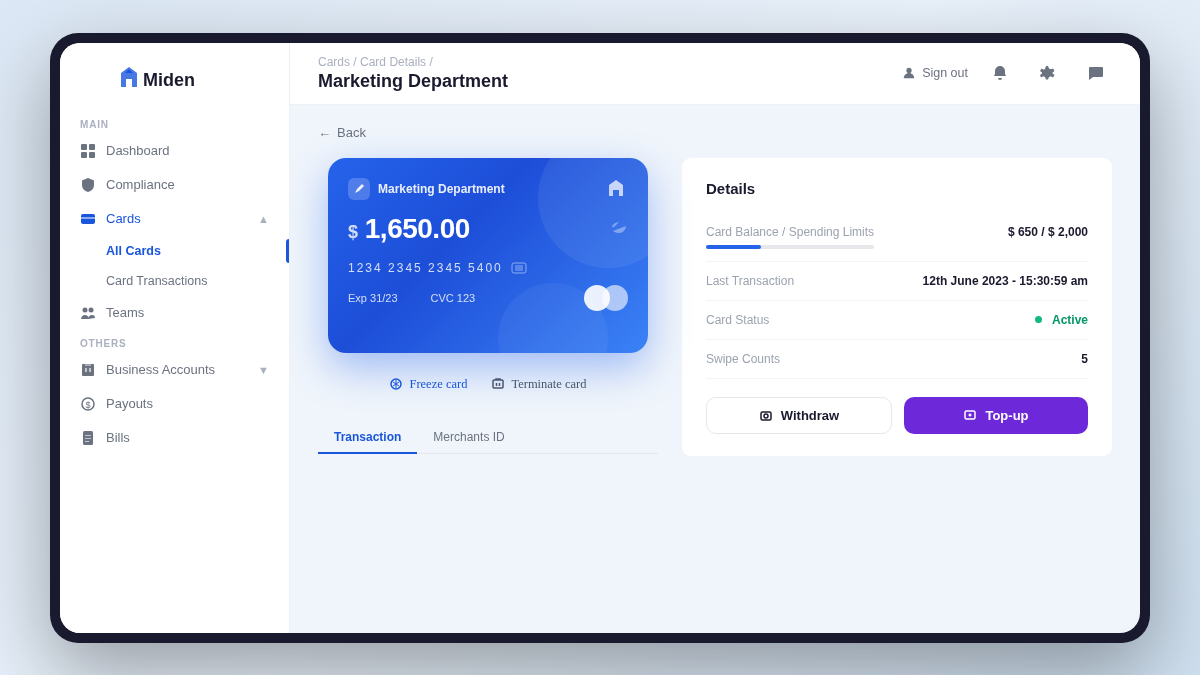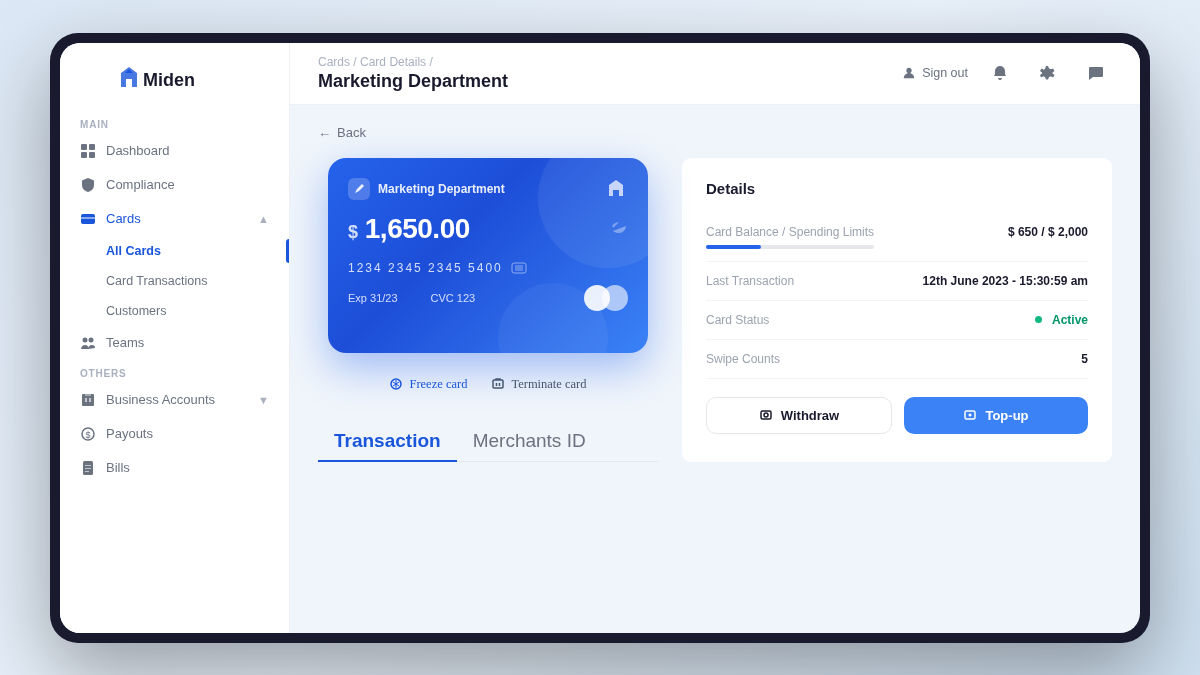--- a/index.html
+++ b/index.html
@@ -370,57 +370,57 @@
     }
     
     .action-buttons-row {
       display: flex;
       gap: 12px;
       margin-top: 18px;
     }
     .withdraw-btn {
       flex: 1;
       display: flex;
-      align-items: flex-start;
+      align-items: flex-end;
       justify-content: center;
       gap: 8px;
       padding: 10px 16px;
       border: 1.5px solid #e5e7eb;
       background: #fff;
       border-radius: 10px;
       font-size: 13px;
       font-weight: 600;
       color: #1a1a2e;
       cursor: pointer;
     }
     .topup-btn {
       flex: 1;
       display: flex;
       align-items: center;
       justify-content: center;
       gap: 8px;
       padding: 10px 16px;
-      background: #3b82f6;
+      background: #6d28d9;
       border: none;
       border-radius: 10px;
       font-size: 13px;
       font-weight: 600;
       color: #fff;
       cursor: pointer;
     }
     
     .tabs-row {
       display: flex;
       gap: 0;
       margin-top: 20px;
       border-bottom: 1px solid #e5e7eb;
     }
     .tab-item {
       padding: 8px 16px;
-      font-size: 19px;
+      font-size: 12px;
       font-weight: 500;
       color: #6b7280;
       cursor: pointer;
       border-bottom: 2.5px solid transparent;
       margin-bottom: -1px;
     }
     .tab-item.active {
       color: #1a56db;
       border-bottom-color: #1a56db;
       font-weight: 600;
@@ -468,23 +468,20 @@
         <span>Cards</span>
         <span class="chevron">▲</span>
       </div>
 
       <div class="sidebar-submenu">
         <div class="sidebar-subitem active">
           <span>All Cards</span>
         </div>
         <div class="sidebar-subitem">
           <span>Card Transactions</span>
-        </div>
-        <div class="sidebar-subitem">
-          <span>Customers</span>
         </div>
       </div>
 
       <div class="sidebar-item">
         <svg class="item-icon" viewBox="0 0 16 16" fill="currentColor">
           <circle cx="5" cy="5" r="2.5"></circle>
             <circle cx="11" cy="5" r="2.5"></circle>
           <path d="M1 14c0-2.2 1.8-4 4-4s4 1.8 4 4"></path>
             <path d="M8 14c0-2.2 1.8-4 4-4s3 1.2 3 3"></path>
         </svg>

